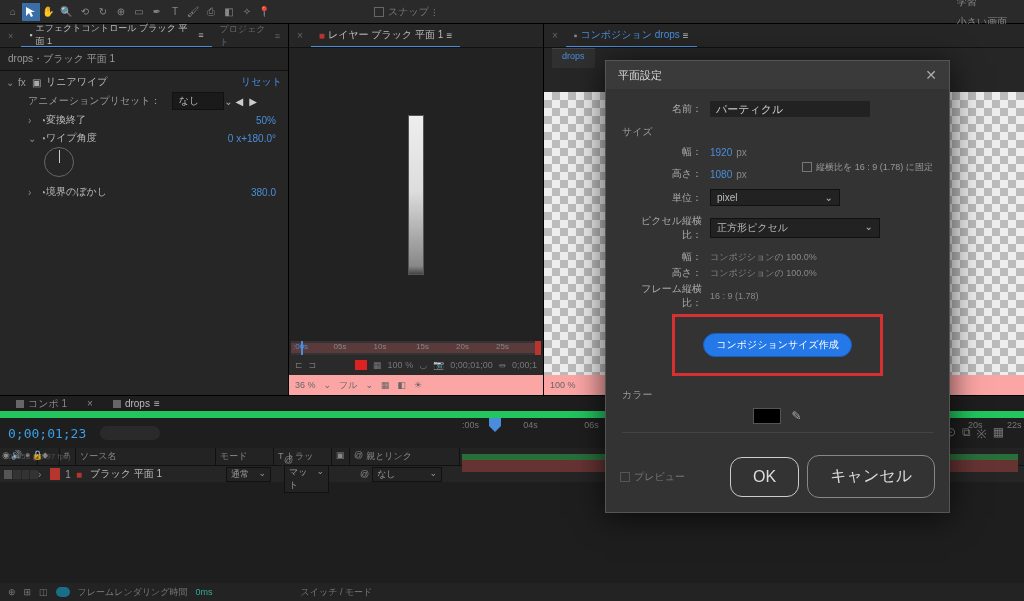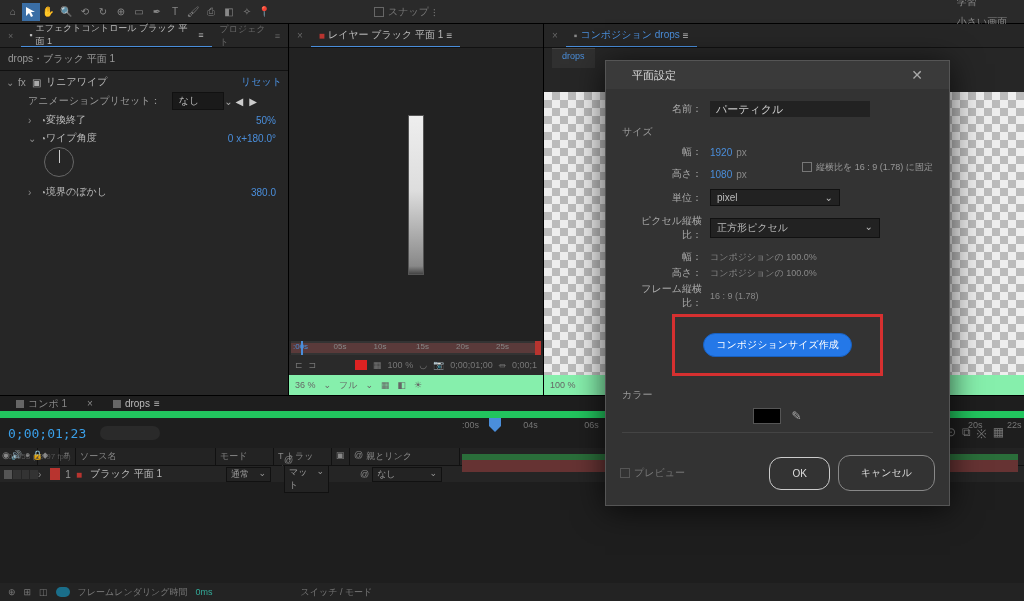--- a/index.html
+++ b/index.html
@@ -36,50 +36,50 @@
 .viewer-canvas { flex:1; background:#222; display:flex; align-items:center; justify-content:center; position:relative; }
 .solid-layer { width:16px; height:160px; background:linear-gradient(to bottom,#eee,#ddd,#888 95%,#444); border:1px solid #555; }
 .timeline-mini { height:14px; background:#333; position:relative; margin:0 2px; }
 .tm-cursor { position:absolute; top:0; width:2px; height:14px; background:#4a8edb; }
 .tm-label { position:absolute; top:1px; font-size:8px; color:#888; }
 .tm-end { position:absolute; right:0; top:0; width:6px; height:14px; background:#b8342f; }
 .tm-bg { position:absolute; left:0; right:6px; top:2px; height:10px; background:#5a3a3a; }
 .viewer-footer { height:20px; background:#2a2a2a; display:flex; align-items:center; padding:0 6px; gap:6px; color:#777; font-size:9px; }
 .vf-color { width:12px; height:10px; background:#d22; }
 .vf-ratio { margin-right:auto; }
-.vf-btm { height:20px; display:flex; align-items:center; padding:0 6px; background:#86efac; color:#666; gap:8px; font-size:9px; }
+.vf-btm { height:20px; display:flex; align-items:center; padding:0 6px; background:#fca5a5; color:#666; gap:8px; font-size:9px; }
 .right-panel { width:480px; background:#262626; display:flex; flex-direction:column; position:relative; }
 .comp-viewer { flex:1; position:relative; }
 .checker { position:absolute; left:0; right:0; top:24px; bottom:0; background-image:linear-gradient(45deg,#bbb 25%,transparent 25%),linear-gradient(-45deg,#bbb 25%,transparent 25%),linear-gradient(45deg,transparent 75%,#bbb 75%),linear-gradient(-45deg,transparent 75%,#bbb 75%); background-size:16px 16px; background-position:0 0,0 8px,8px -8px,-8px 0; background-color:#eee; }
 .comp-tabs { display:flex; height:24px; border-bottom:1px solid #111; }
 .flow-tabs { display:flex; height:20px; padding-left:8px; }
 .flow-tab { padding:2px 10px 0; color:#4a8edb; font-size:9px; background:#303030; border-top:1px solid #444; cursor:pointer; }
 
 .dialog { position:absolute; left:605px; top:60px; width:345px; background:#333; border:1px solid #555; box-shadow:0 4px 30px rgba(0,0,0,0.7); z-index:100; }
-.dialog-title { height:28px; background:#3a3a3a; display:flex; align-items:center; padding:0 26px; color:#ddd; font-size:11px; }
+.dialog-title { height:28px; background:#3a3a3a; display:flex; align-items:center; padding:0 12px; color:#ddd; font-size:11px; }
 .dialog-title .x { margin-left:auto; cursor:pointer; font-size:14px; color:#aaa; }
 .dialog-body { padding:12px 16px 8px; }
 .dlg-row { display:flex; align-items:center; margin-bottom:8px; }
 .dlg-row .lbl { width:88px; text-align:right; padding-right:8px; color:#aaa; font-size:10px; }
 .dlg-row .inp { background:#222; border:none; color:#ccc; padding:2px 6px; font-size:11px; width:160px; }
 .dlg-row .numv { color:#4a8edb; cursor:pointer; }
 .dlg-row .unit { color:#888; margin-left:4px; }
 .dlg-row .info { color:#888; font-size:9px; }
 .dlg-section { color:#999; margin:8px 0 6px; font-size:10px; }
 .dlg-cb { display:flex; align-items:center; gap:4px; color:#999; font-size:9px; margin-left:12px; }
 .dlg-cb .box { width:10px; height:10px; border:1px solid #777; }
 .dlg-select { background:#222; border:1px solid #111; color:#bbb; padding:2px 6px; width:130px; font-size:10px; display:flex; justify-content:space-between; }
 .dlg-btn-size { background:#2478e8; border:1px solid #1860c0; color:#fff; padding:4px 12px; border-radius:12px; font-size:10px; margin:6px auto; cursor:pointer; }
 .dlg-highlight { border:3px solid #d63030; padding:10px 28px; margin:4px auto 12px; width:fit-content; }
 .dlg-color-sw { width:28px; height:16px; background:#000; border:1px solid #555; }
 .dlg-eyedrop { color:#aaa; font-size:12px; }
 .dlg-hr { border:none; border-top:1px solid #444; margin:8px 0; }
 .dlg-footer { display:flex; gap:8px; justify-content:flex-end; padding:6px 14px 14px; align-items:center; }
 .dlg-footer .prev { margin-right:auto; display:flex; align-items:center; gap:4px; color:#777; }
-.dlg-btn { border:1px solid #888; background:transparent; color:#ddd; padding:10px 22px; border-radius:12px; font-size:10px; cursor:pointer; }
+.dlg-btn { border:1px solid #888; background:transparent; color:#ddd; padding:10px 22px; border-radius:12px; font-size:16px; cursor:pointer; }
 .dlg-btn.primary { border-color:#ccc; }
 
 .timeline-panel { position:absolute; left:0; right:0; top:395px; bottom:0; background:#1e1e1e; border-top:1px solid #000; display:flex; flex-direction:column; }
 .tl-tabs { display:flex; height:22px; border-bottom:7px solid #22c55e; padding-left:6px; }
 .tl-tab { padding:3px 10px; color:#888; display:flex; align-items:center; gap:4px; font-size:10px; cursor:pointer; }
 .tl-tab.active { color:#bbb; }
 .tl-tab .sq { width:8px; height:8px; background:#666; }
 .tl-header { display:flex; height:30px; align-items:center; padding:0 8px; }
 .tl-time { color:#3a9fe8; font-size:13px; font-family:monospace; }
 .tl-search { margin-left:14px; width:60px; height:14px; background:#2a2a2a; border:none; border-radius:7px; }

